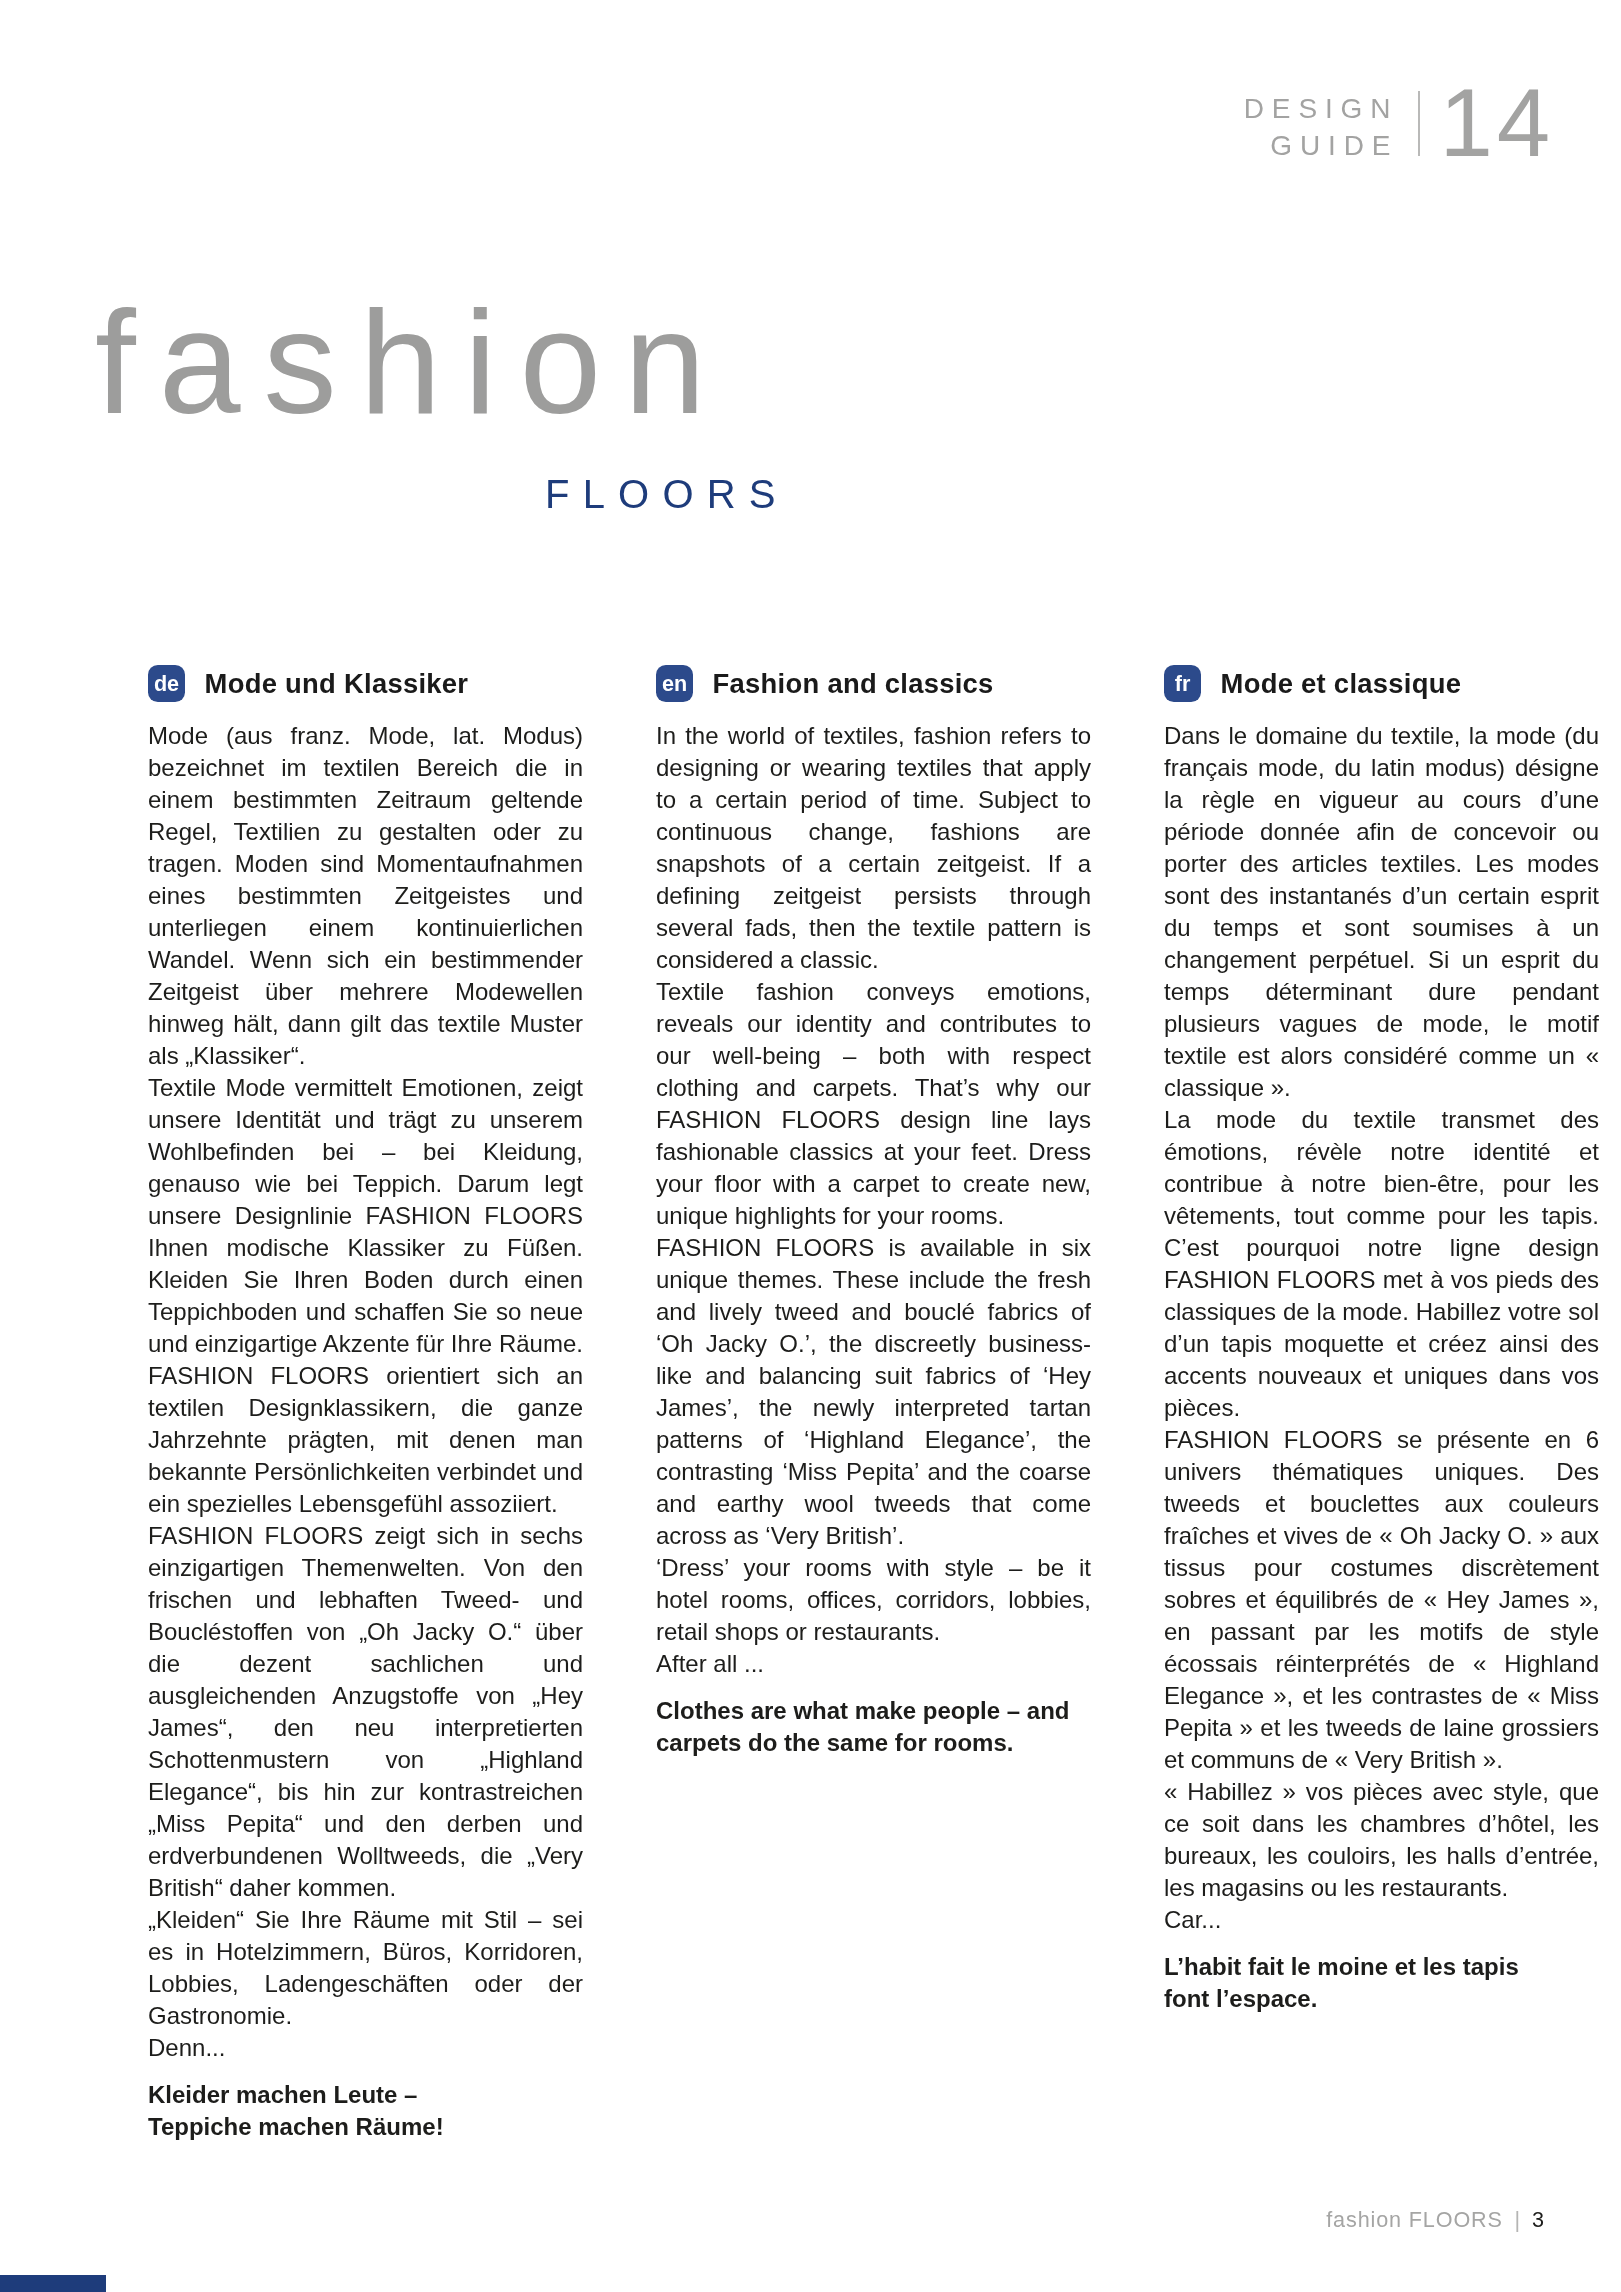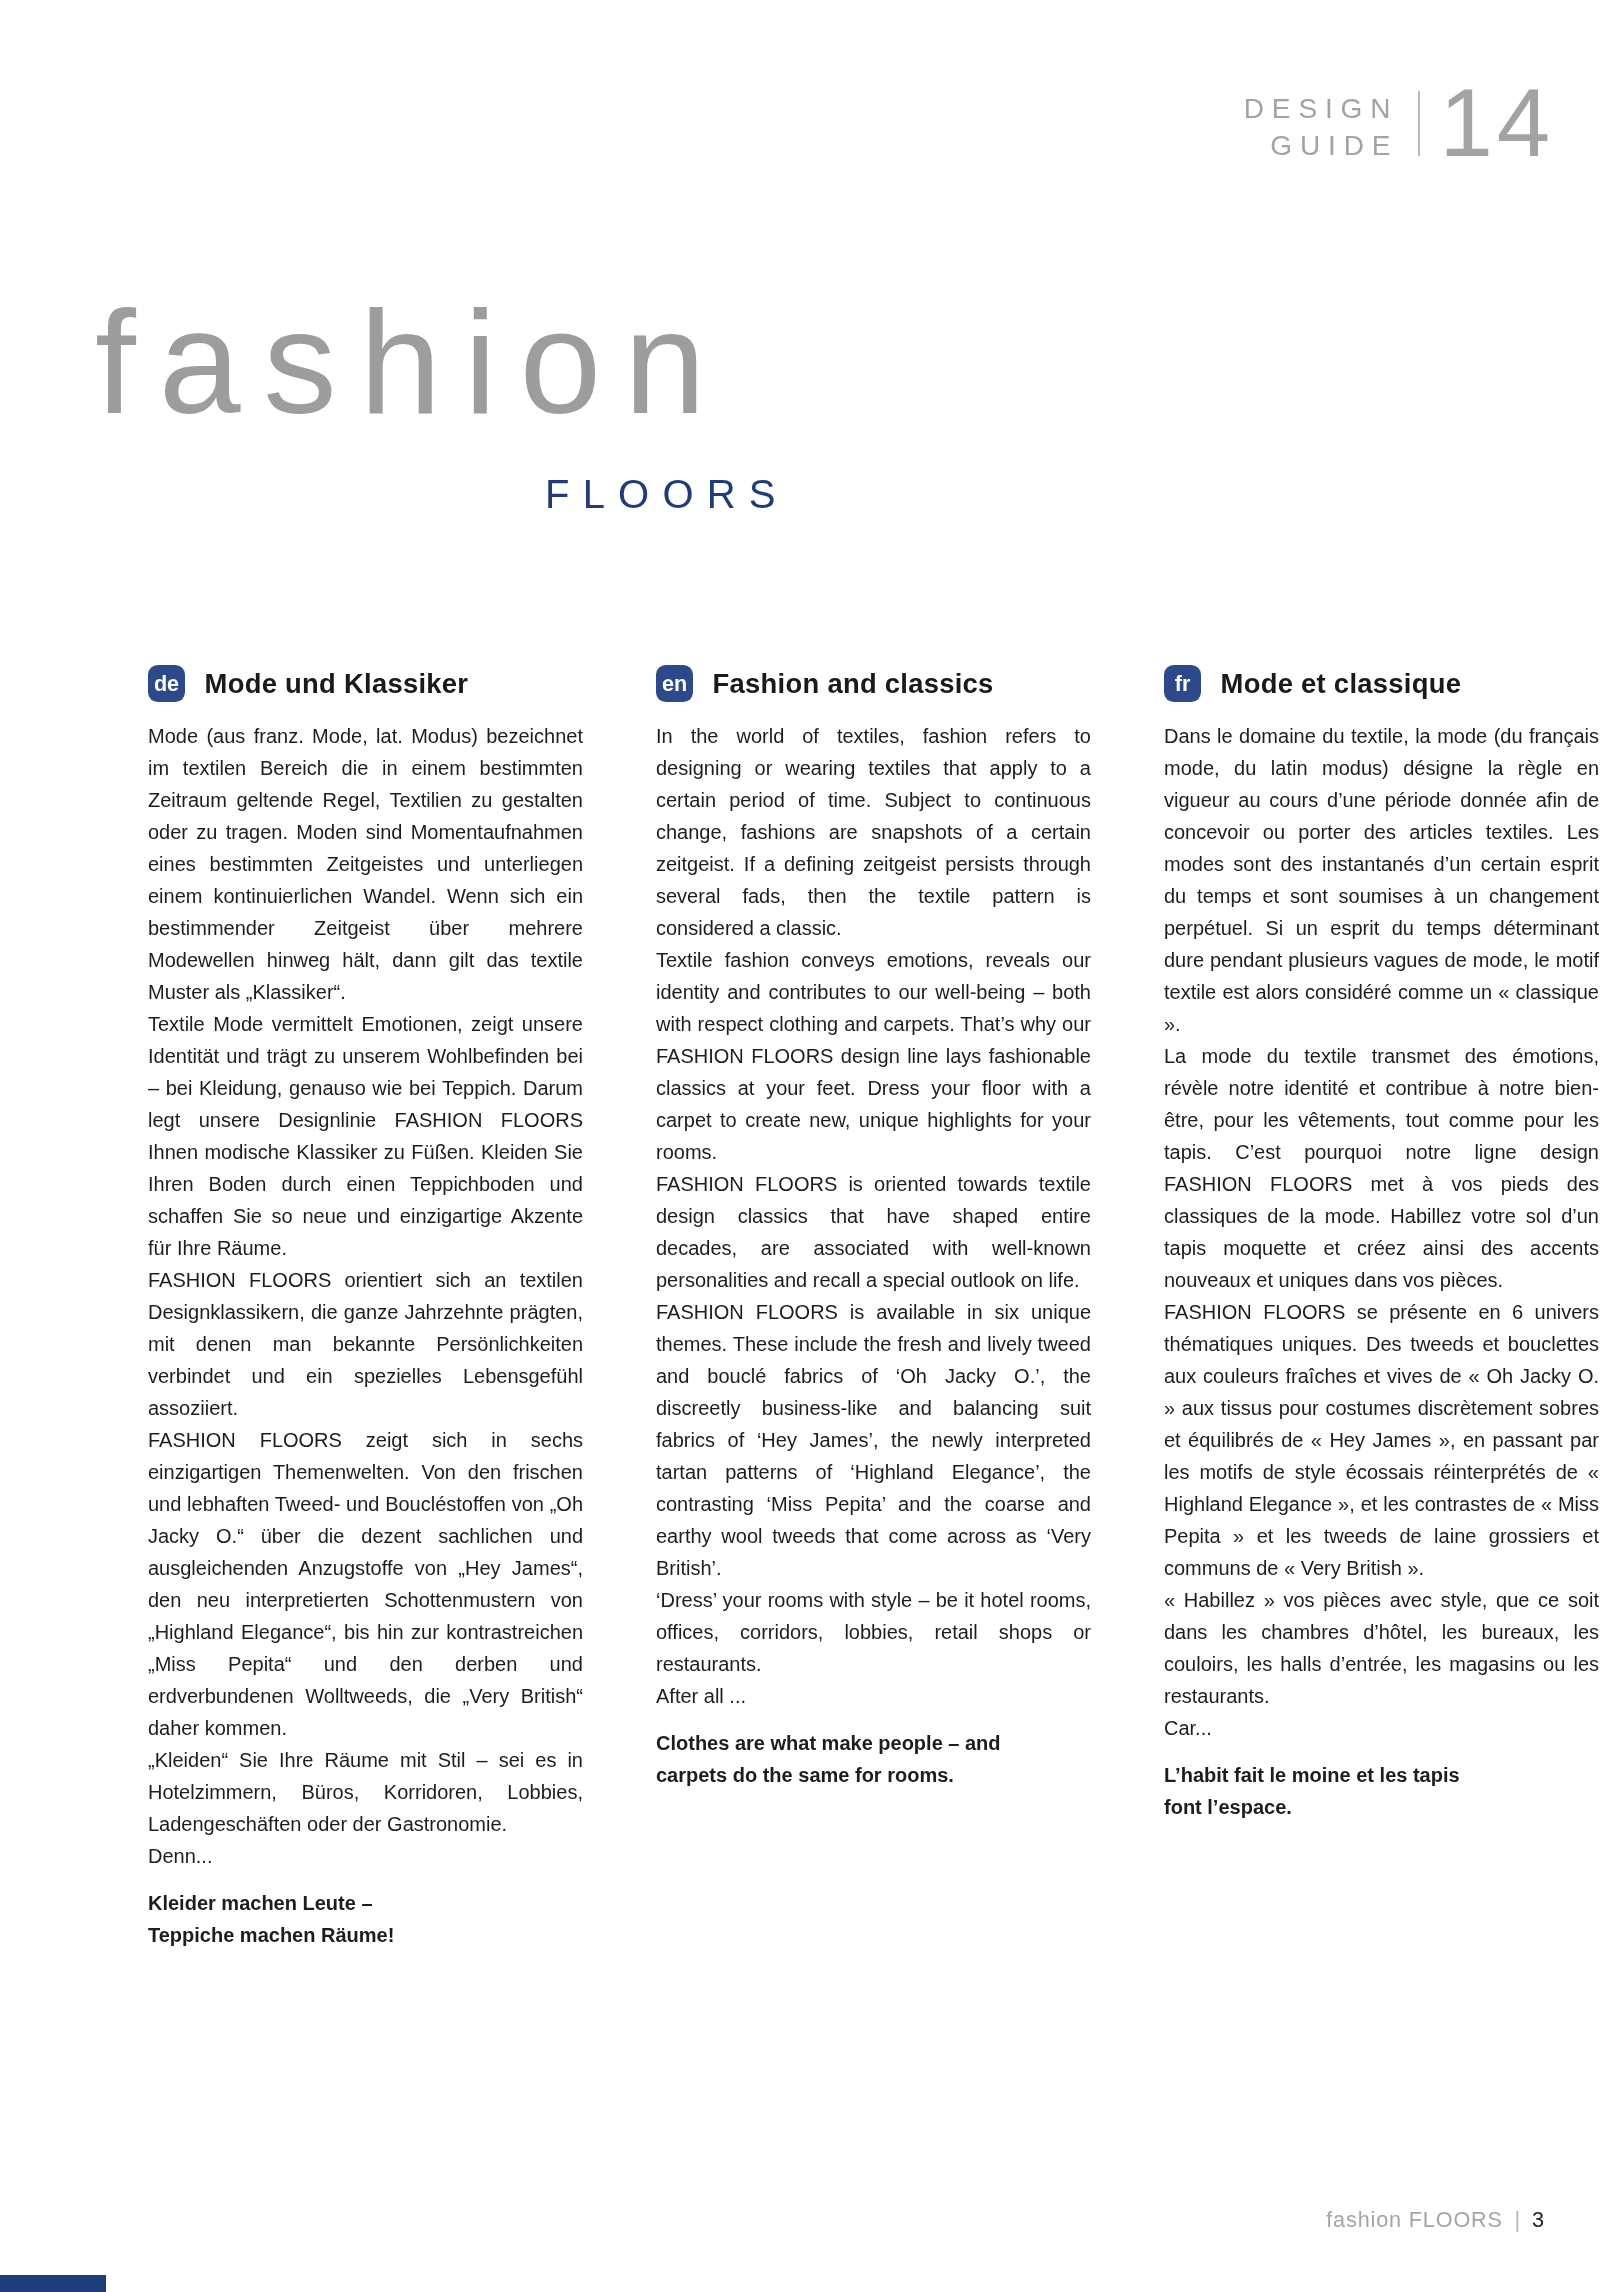--- a/index.html
+++ b/index.html
@@ -97,21 +97,21 @@
   }
   .col-heading {
     margin: 0;
     font-size: 27.4px;
     font-weight: bold;
     color: #1a1a1a;
     letter-spacing: 0.01em;
   }
   .col p {
     margin: 0;
-    font-size: 20px;
+    font-size: 24px;
     line-height: 32px;
     text-align: justify;
     color: #1d1d1b;
   }
   .col p.short { text-align: left; }
   .closing {
     margin-top: 15.7px !important;
     font-weight: bold;
   }
   .closing .line { display: block; text-align: left; }
@@ -176,21 +176,20 @@
       </p>
     </article>
 
     <article class="col">
       <div class="col-head">
         <span class="lang-badge">en</span>
         <h2 class="col-heading">Fashion and classics</h2>
       </div>
       <p>In the world of textiles, fashion refers to designing or wearing textiles that apply to a certain period of time. Subject to continuous change, fashions are snapshots of a certain zeitgeist. If a defining zeitgeist persists through several fads, then the textile pattern is considered a classic.</p>
       <p>Textile fashion conveys emotions, reveals our identity and contributes to our well-being – both with respect clothing and carpets. That’s why our FASHION FLOORS design line lays fashionable classics at your feet. Dress your floor with a carpet to create new, unique highlights for your rooms.</p>
-      <p>FASHION FLOORS is oriented towards textile design classics that have shaped entire decades, are associated with well-known personalities and recall a special outlook on life.</p>
       <p>FASHION FLOORS is available in six unique themes. These include the fresh and lively tweed and bouclé fabrics of ‘Oh Jacky O.’, the discreetly business-like and balancing suit fabrics of ‘Hey James’, the newly interpreted tartan patterns of ‘Highland Elegance’, the contrasting ‘Miss Pepita’ and the coarse and earthy wool tweeds that come across as ‘Very British’.</p>
       <p>‘Dress’ your rooms with style – be it hotel rooms, offices, corridors, lobbies, retail shops or restaurants.</p>
       <p class="short">After all ...</p>
       <p class="closing">
         <span class="line">Clothes are what make people – and</span>
         <span class="line">carpets do the same for rooms.</span>
       </p>
     </article>
 
     <article class="col">

